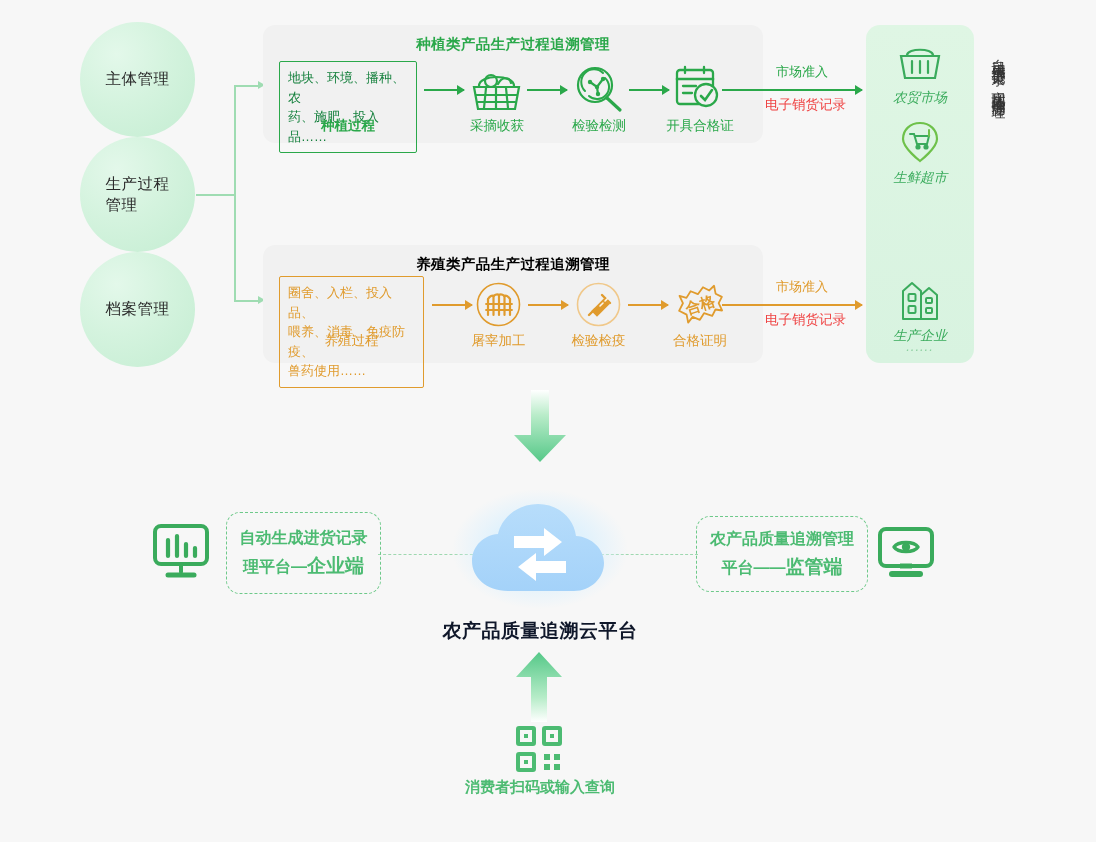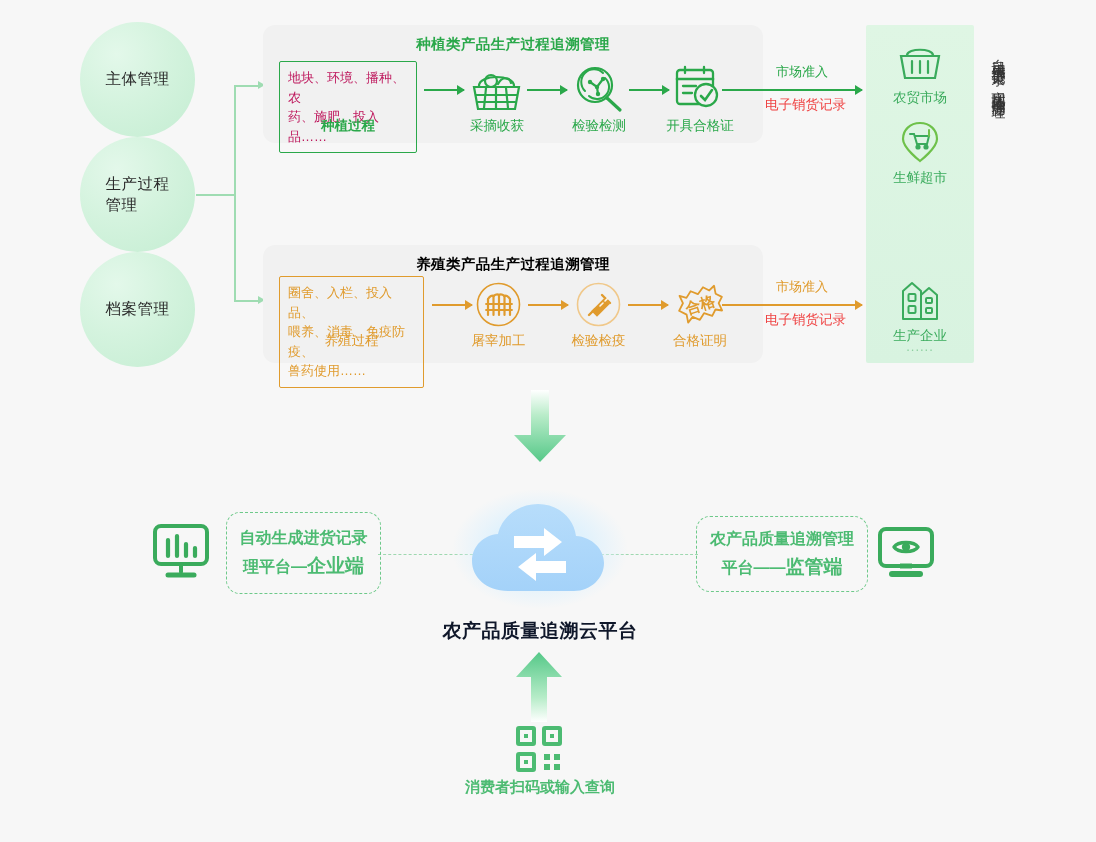--- a/index.html
+++ b/index.html
@@ -48,21 +48,21 @@
   .panel-title.green { color: #2aa84a; }
   .panel-title.orange { color: #000000; }
 
   .inbox {
     position: absolute;
     border: 1.6px solid #2aa84a;
     border-radius: 2px;
     padding: 6px 8px;
     font-size: 13px;
     line-height: 1.5;
-    color: #be185d;
+    color: #15803d;
     background: transparent;
   }
   .inbox.orange { border-color: #e09b2d; color: #e09b2d; }
 
   .steplabel {
     position: absolute;
     text-align: center;
     font-size: 13.5px;
     color: #2aa84a;
     white-space: nowrap;
@@ -100,21 +100,22 @@
   }
   .mk-label-top.orange { color: #e09b2d; }
   .mk-label-bot {
     position: absolute; font-size: 13.5px; color: #ef4444; white-space: nowrap;
   }
 
   
   .market {
     position: absolute;
     background: linear-gradient(180deg, #dff6e4 0%, #d8f3e0 100%);
-    border-radius: 2px;
+    border-radius: 14px;
+    font-style: italic;
   }
   .mk-item { position: absolute; text-align: center; width: 100%; }
   .mk-item .lbl {
     font-size: 13.5px; color: #3aab5c; margin-top: 2px; white-space: nowrap;
   }
   .mk-dots { position: absolute; width: 100%; text-align: center;
              color: #8ecfa1; font-size: 13px; letter-spacing: 1px; }
 
   
   .vnote {

